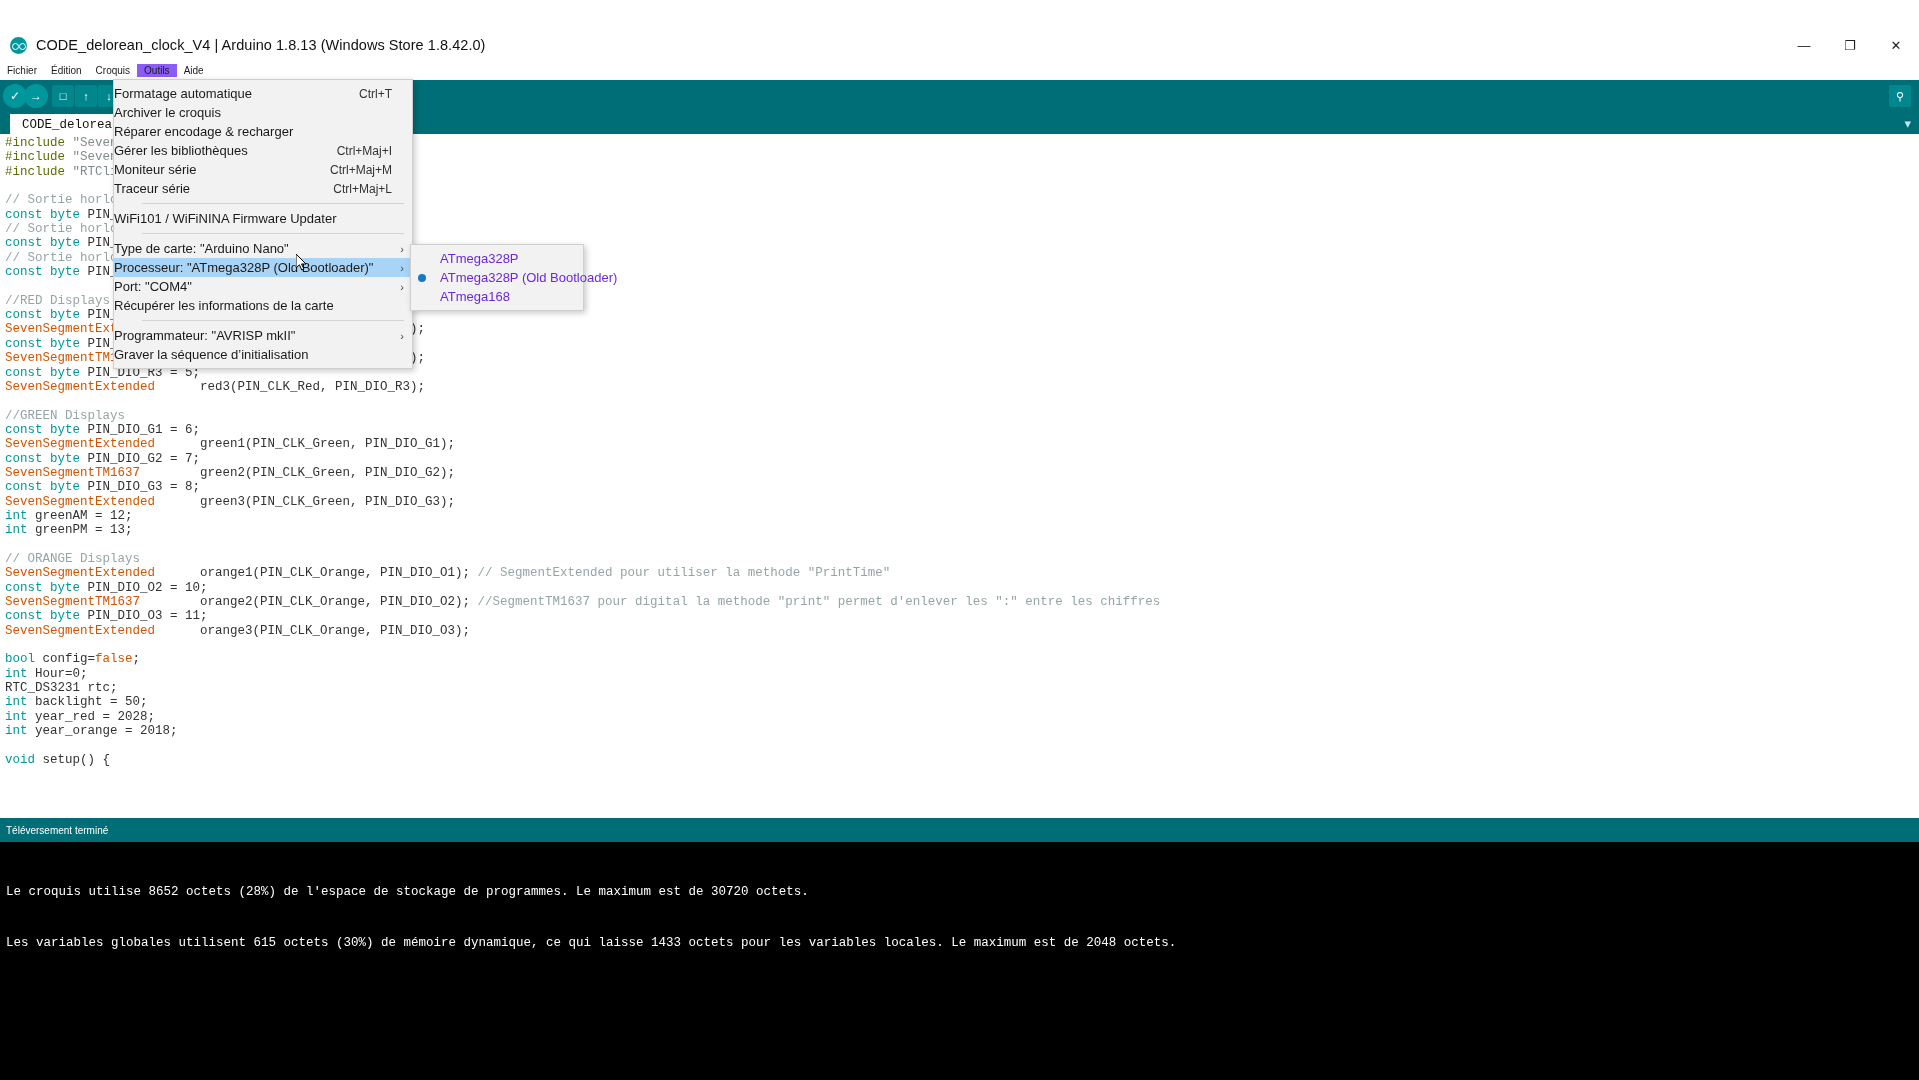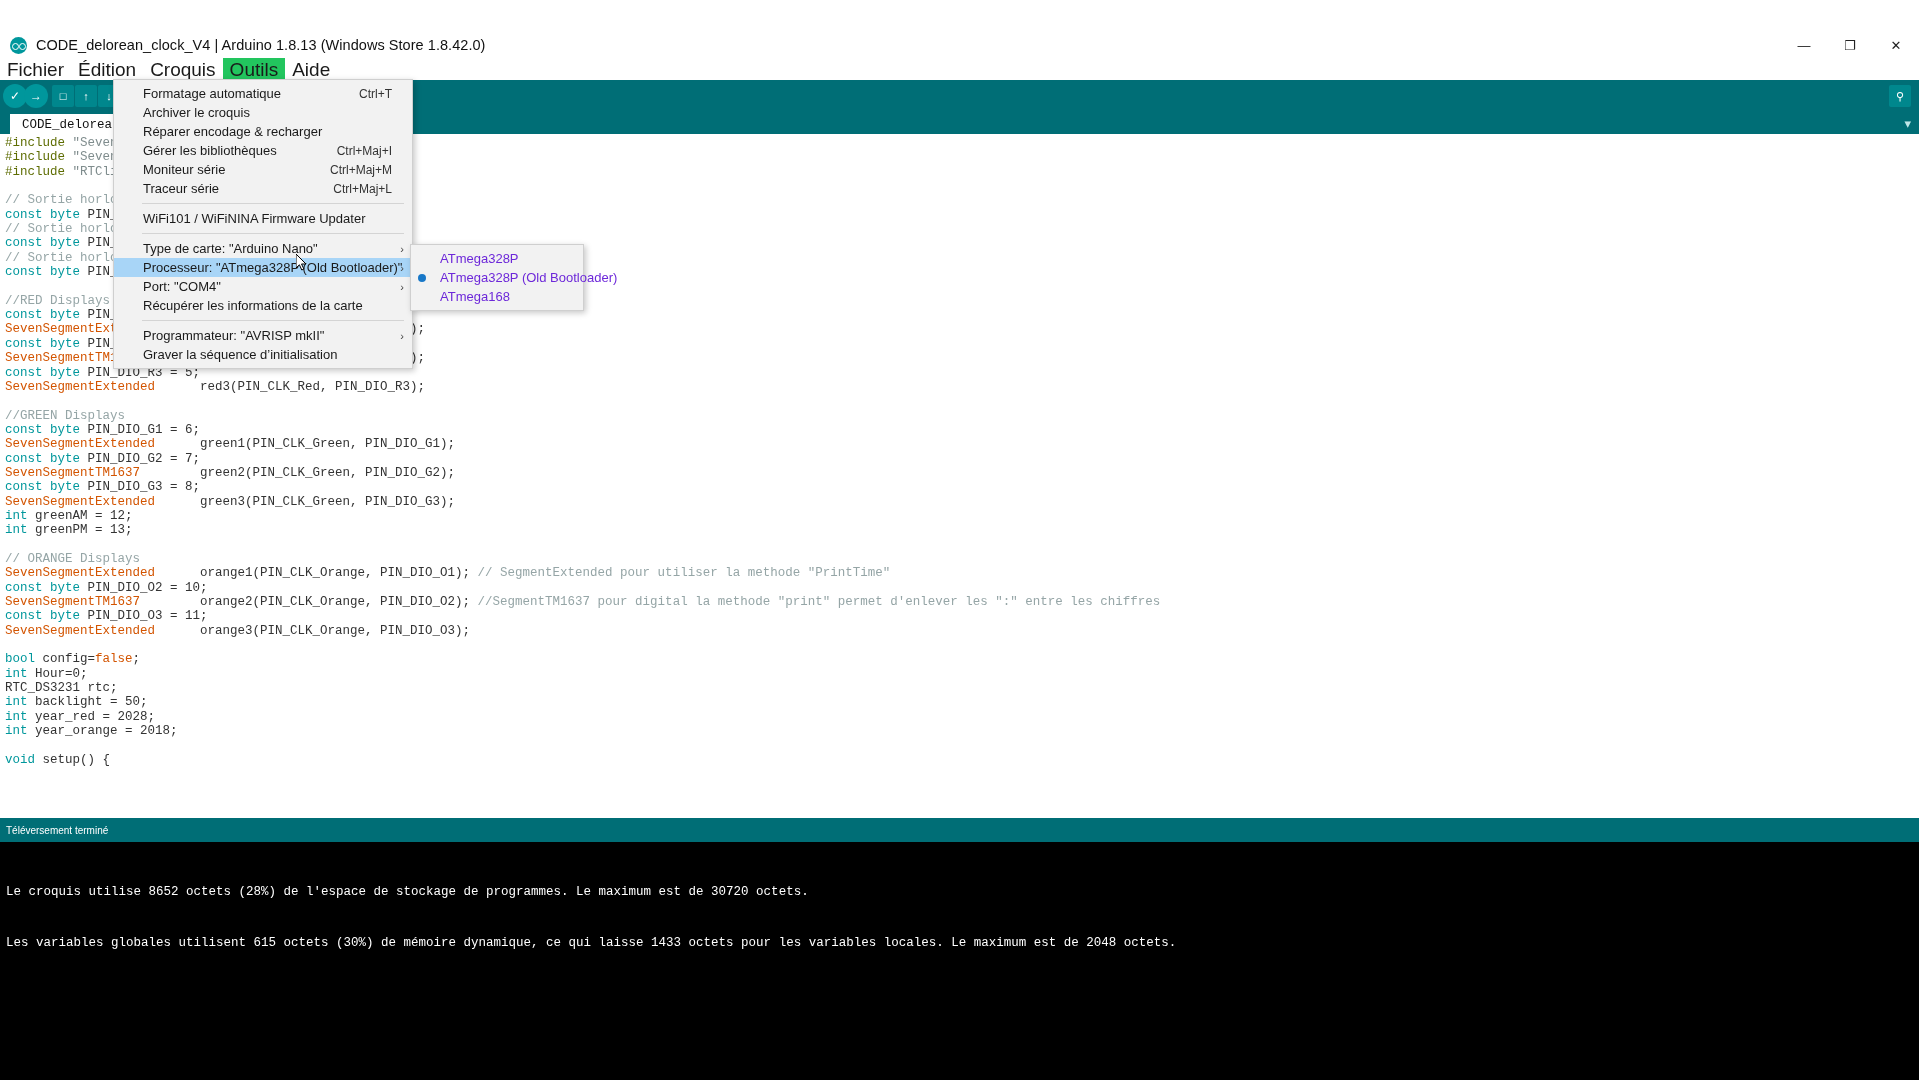--- a/index.html
+++ b/index.html
@@ -36,24 +36,24 @@
   }
   .win-btn {
     width: 46px; height: 38px; display: flex; align-items: center;
     justify-content: center; font-size: 13px; color: #222;
   }
 
   
   .menubar {
     position: absolute; top: 34px; left: 0; width: 1919px; height: 20px;
     display: flex; align-items: center; background: #ffffff;
-    font-size: 19px; color: #1a1a1a;
+    font-size: 10px; color: #1a1a1a;
   }
   .menu-item { padding: 1px 7px; margin-right: 0px; white-space: nowrap; }
-  .menu-item.active { background: #22c55e; }
+  .menu-item.active { background: #8b5cf6; }
 
   
   .toolbar {
     position: absolute; top: 54px; left: 0; width: 1919px; height: 32px;
     background: #006e76;
   }
   .tb-btn {
     position: absolute; top: 4px; width: 24px; height: 24px;
     border-radius: 50%; background: #00979c;
     display: flex; align-items: center; justify-content: center;
@@ -118,21 +118,21 @@
 
   
   .dropdown {
     position: absolute; top: 53px; left: 113px; width: 300px;
     background: #f2f2f2; border: 1px solid #cfcfcf;
     box-shadow: 2px 2px 6px rgba(0,0,0,0.22);
     padding: 4px 0; z-index: 50;
   }
   .mi {
     position: relative; height: 19px; display: flex; align-items: center;
-    font-size: 13px; color: #1a1a1a; padding-left: 29px; padding-right: 10px;
+    font-size: 13px; color: #1a1a1a; padding-right: 10px;
     white-space: nowrap;
   }
   .mi.hl { background: #a8d5f7; }
   .mi .sc {
     position: absolute; right: 20px; font-size: 12px; color: #333;
   }
   .mi .arrow {
     position: absolute; right: 8px; font-size: 11px; color: #444;
   }
   .sep { height: 1px; background: #d4d4d4; margin: 5px 8px 5px 28px; }

